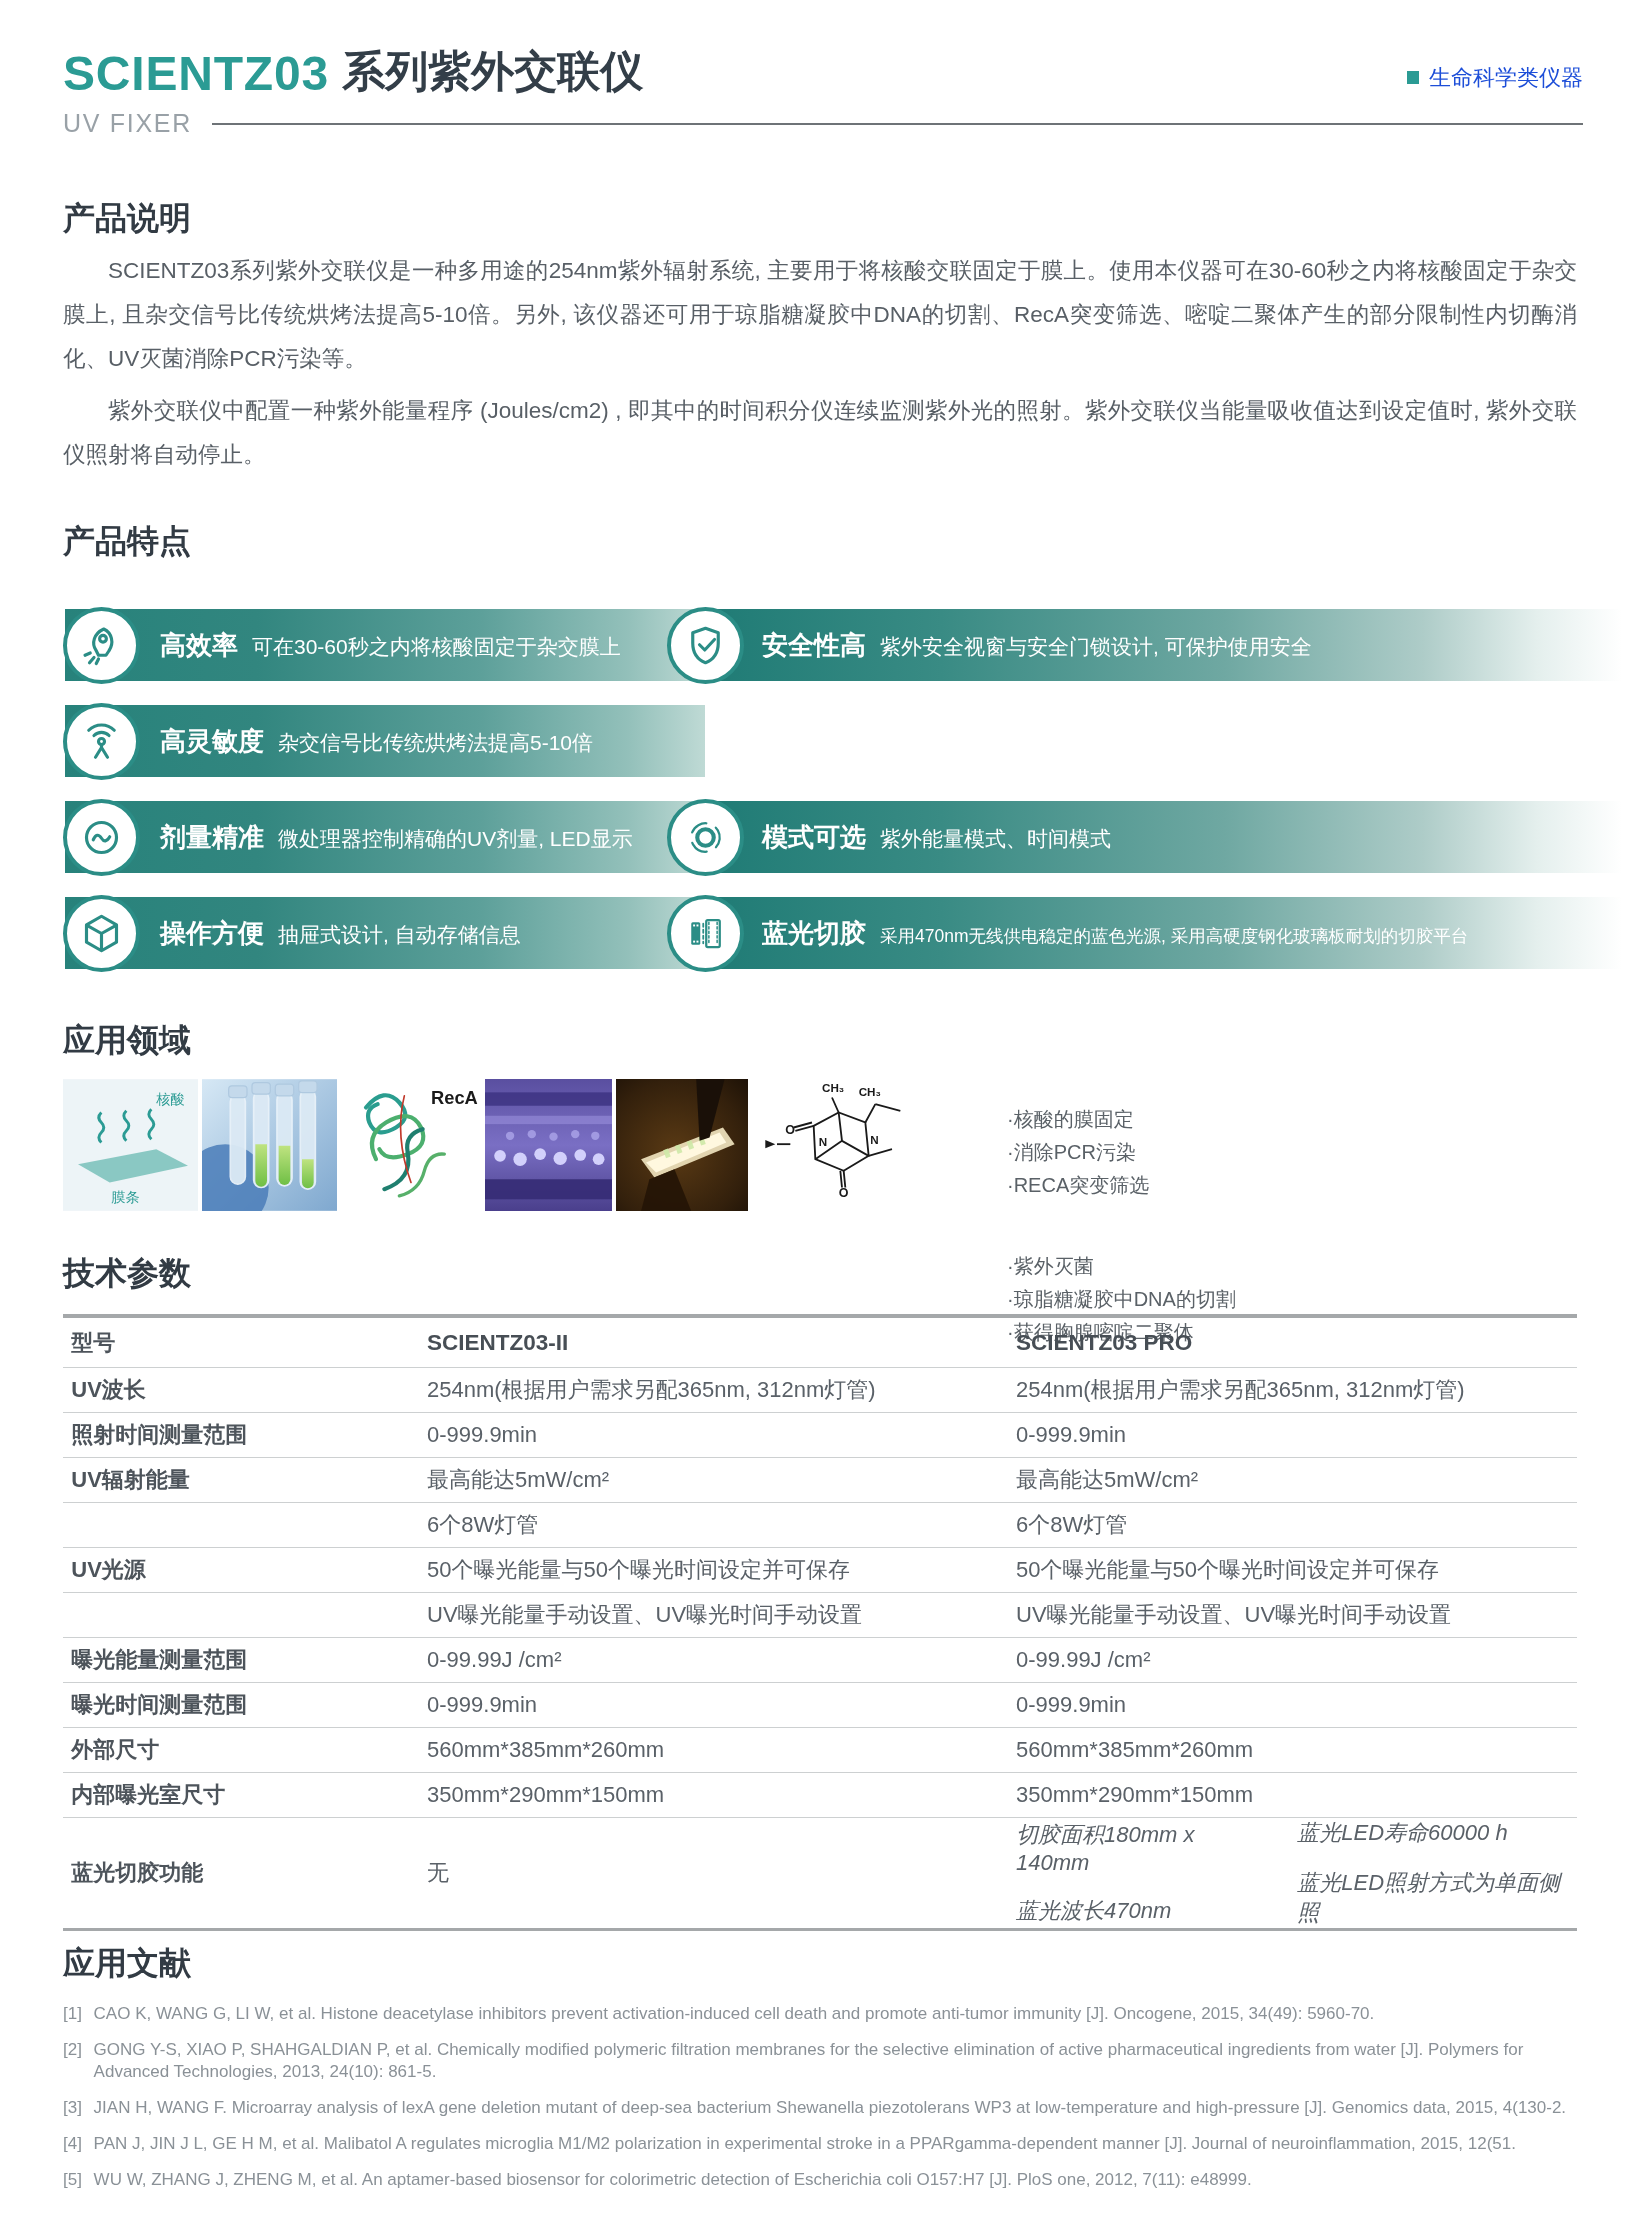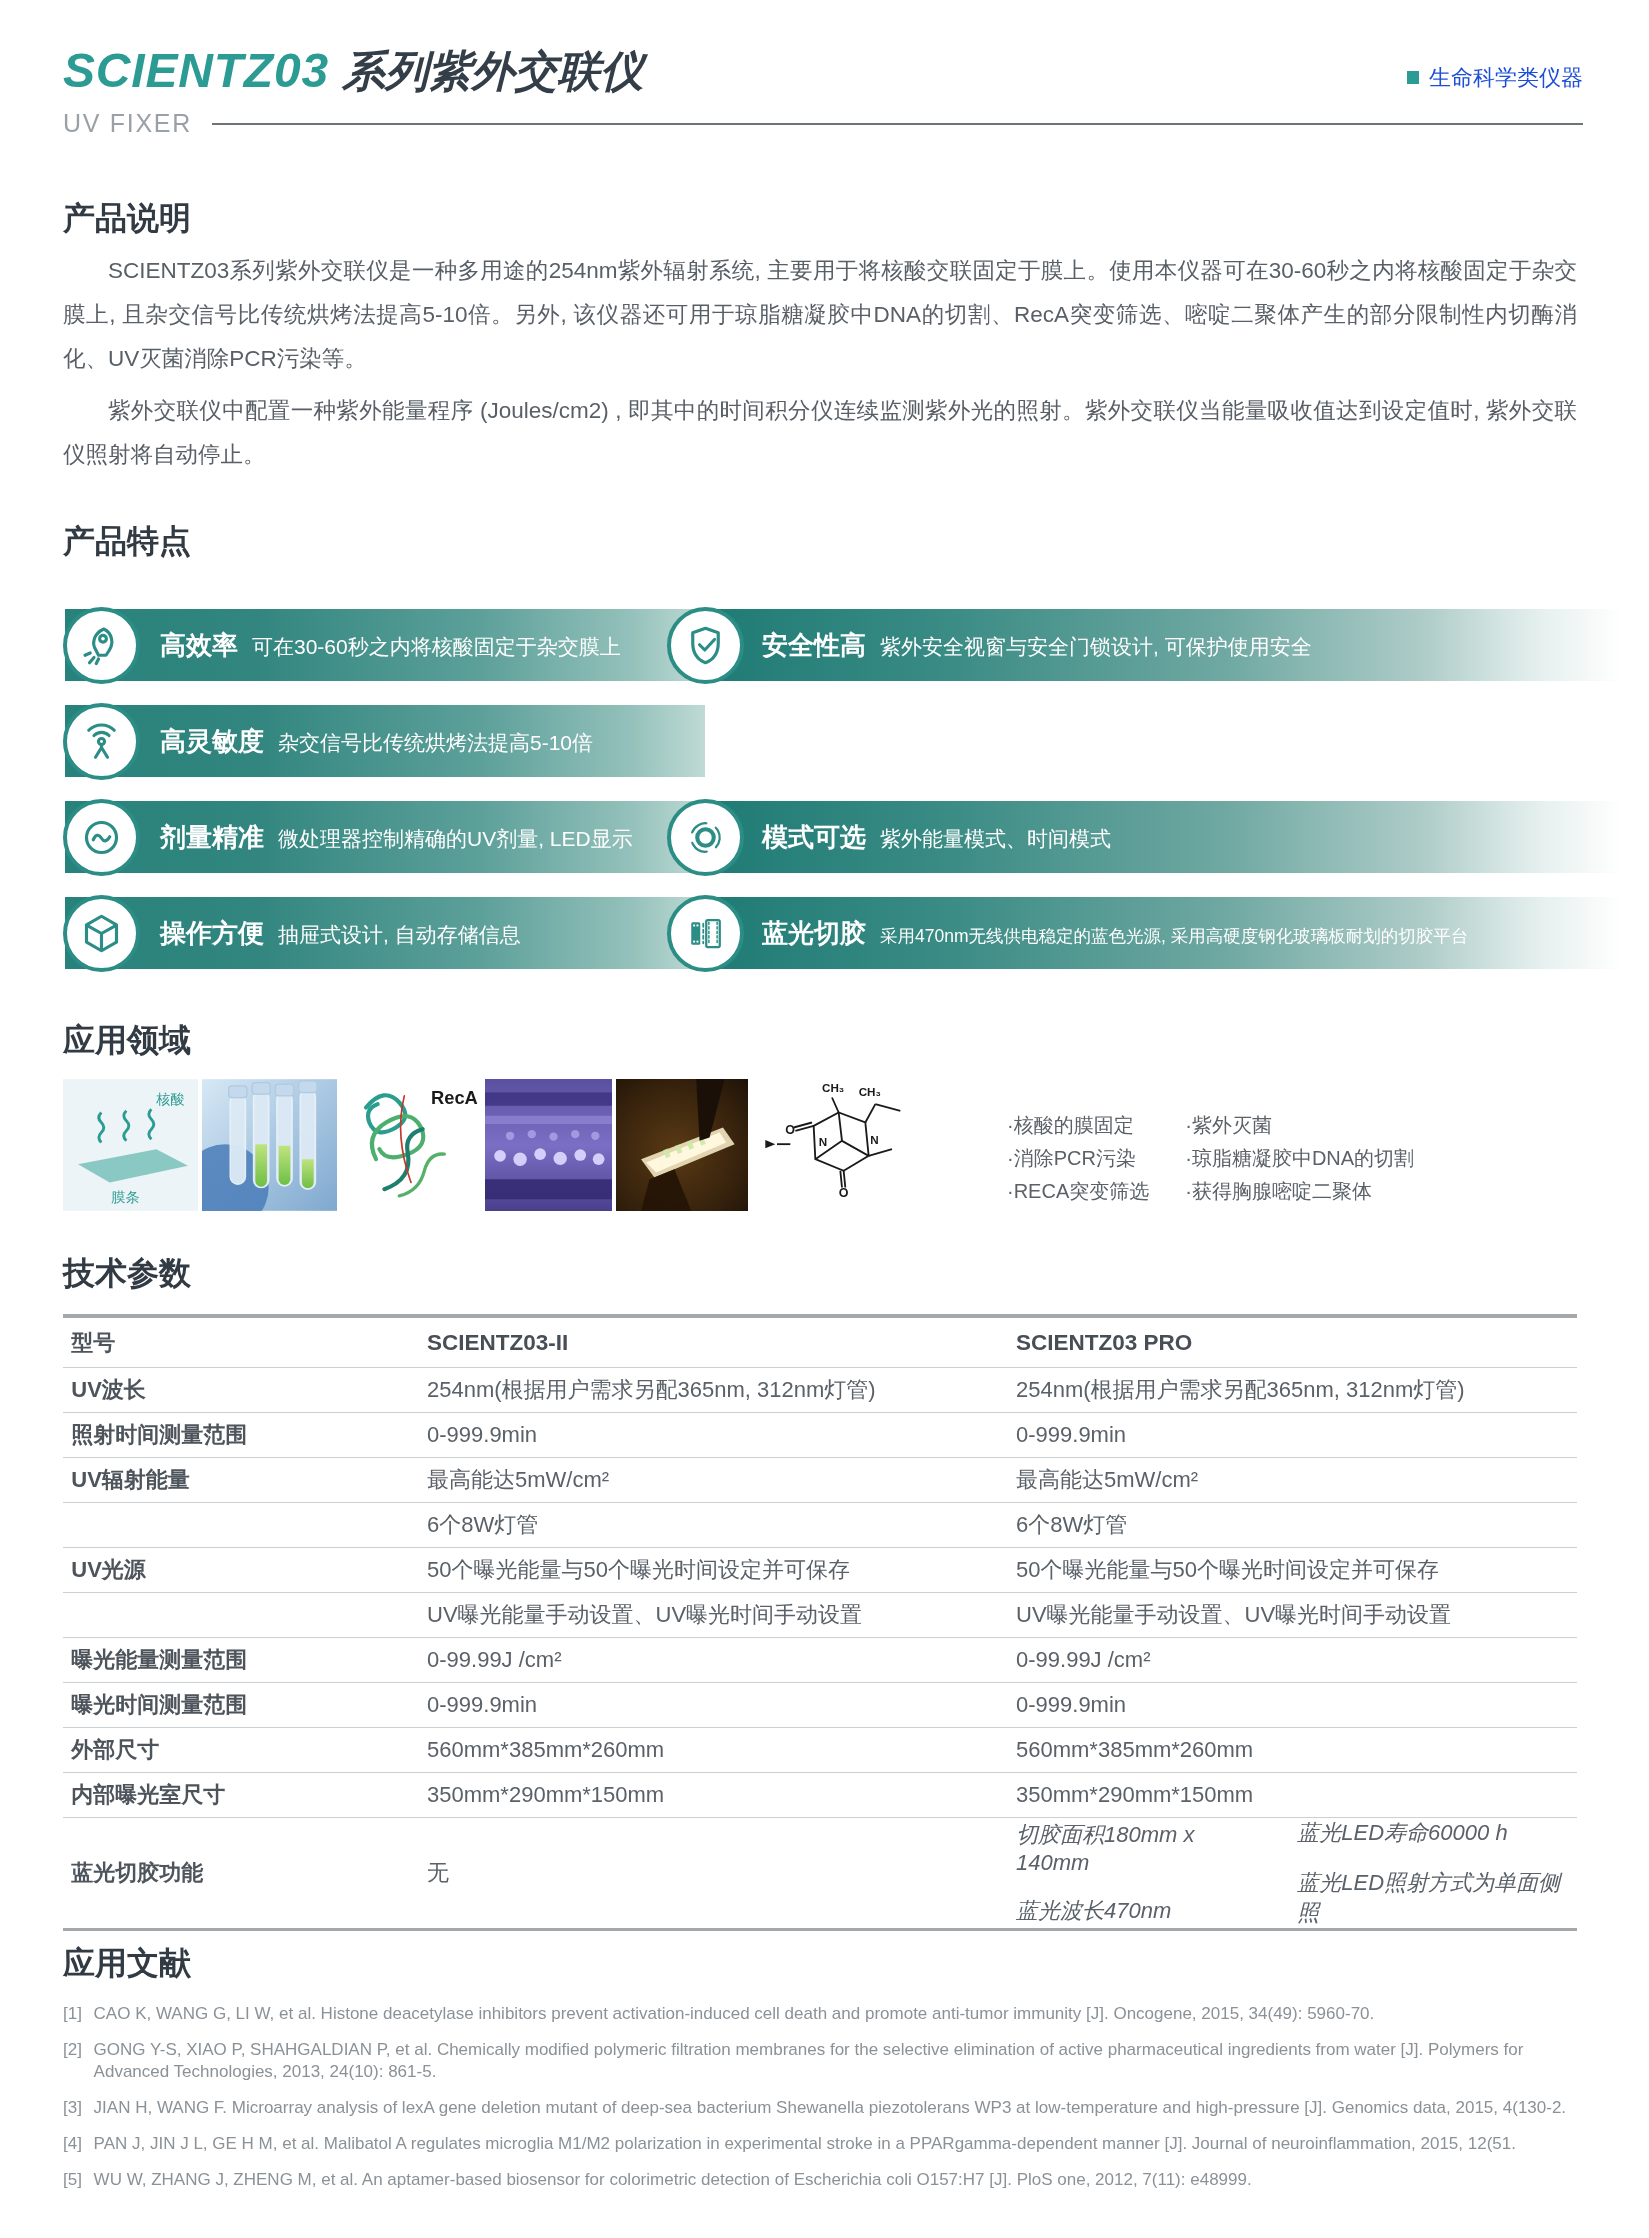--- a/index.html
+++ b/index.html
@@ -2,21 +2,21 @@
 <html style="font-size:13.3px"><head>
 <meta charset="utf-8">
 <style>
   html,body{margin:0;padding:0;background:#ffffff;}
   body{width:1650px;height:2239px;position:relative;font-family:"Liberation Sans","DejaVu Sans",sans-serif;overflow:hidden;}
   .abs{position:absolute;}
 
   
   .header{left:63px;right:67px;top:43px;}
   .title-row{display:flex;justify-content:space-between;align-items:flex-end;}
-  .title-main{display:flex;align-items:flex-start;font-style:italic;}
+  .title-main{display:flex;align-items:flex-end;}
   .brand{font-size:48px;font-weight:bold;color:#2B9B94;letter-spacing:0.8px;}
   .suffix{font-size:43px;font-weight:bold;color:#333E48;margin-left:13.3px;}
   .badge{display:flex;align-items:center;gap:10px;margin-bottom:8.3px;}
   .badge-square{width:12.5px;height:12.5px;background:#2B9B94;}
   .badge-text{font-size:22px;color:#1d4ed8;}
   .subtitle-row{display:flex;align-items:center;margin-top:8.3px;}
   .subtitle{font-size:25px;color:#99A1A7;letter-spacing:1.7px;}
   .rule{flex:1;height:2.5px;background:#6E7377;margin-left:20px;}
 
   
@@ -42,21 +42,21 @@
   .feat-right .ftext{padding-left:57px;}
   .ftitle{font-size:26px;font-weight:bold;color:#ffffff;}
   .fdesc{font-size:21px;color:#ffffff;margin-left:14px;}
   .fdesc.small{font-size:17.5px;}
 
   
   .apps{left:63px;right:0;top:1079px;height:133px;}
   .app-strip{display:flex;gap:4px;}
   .app-img{height:132px;overflow:hidden;position:relative;flex:none;}
   .app-img svg{display:block;}
-  .app-bullets{position:absolute;left:944px;top:30px;display:flex;gap:36px;}
+  .app-bullets{position:absolute;left:944px;top:24px;display:flex;gap:48px;flex-direction:column;}
   .app-bullets div{font-size:20px;color:#5A6167;line-height:33px;white-space:nowrap;}
 
   
   .spec-table{left:63px;top:1314px;width:1514px;border-top:4.2px solid #A5A8AA;border-bottom:3.3px solid #A5A8AA;}
   .spec-row{display:grid;grid-template-columns:364px 589px 1fr;align-items:center;min-height:44px;border-bottom:1.7px solid #CDD0D1;}
   .spec-row:last-child{border-bottom:none;}
   .spec-row.first{min-height:49px;}
   .spec-row.last{min-height:95px;}
   .spec-label{font-size:22px;font-weight:bold;color:#4D545B;padding-left:8.3px;}
   .spec-val{font-size:22px;color:#5A6168;}

